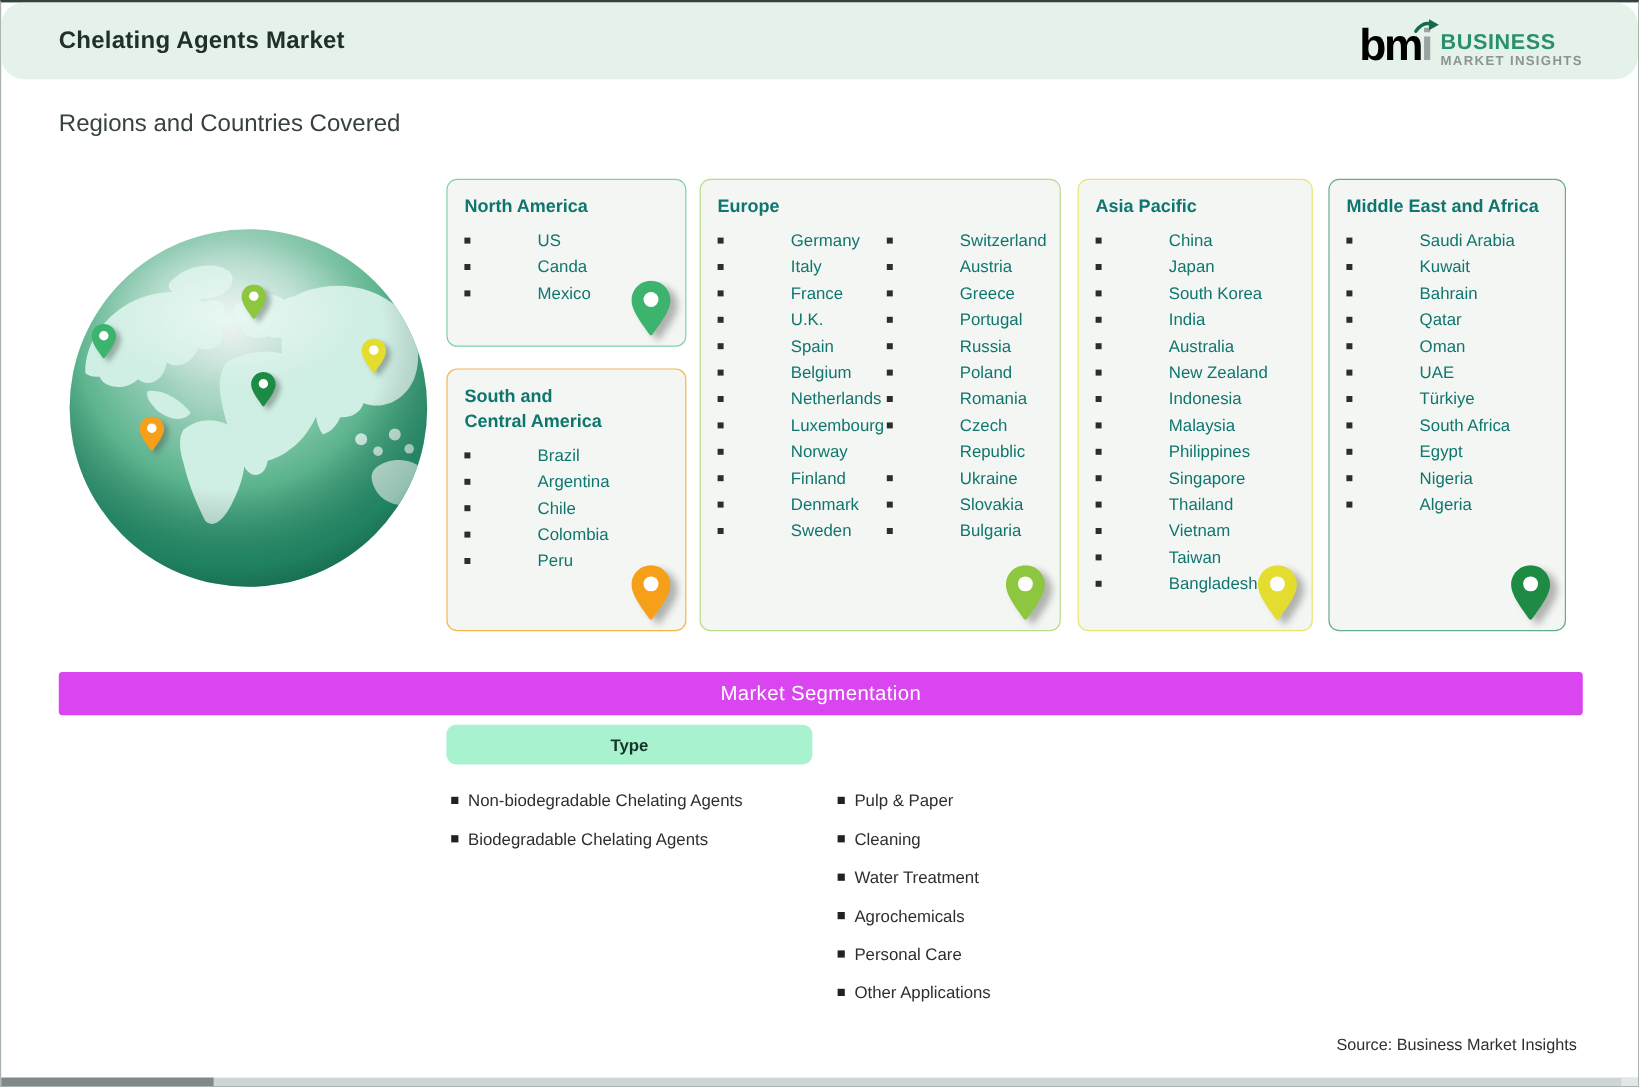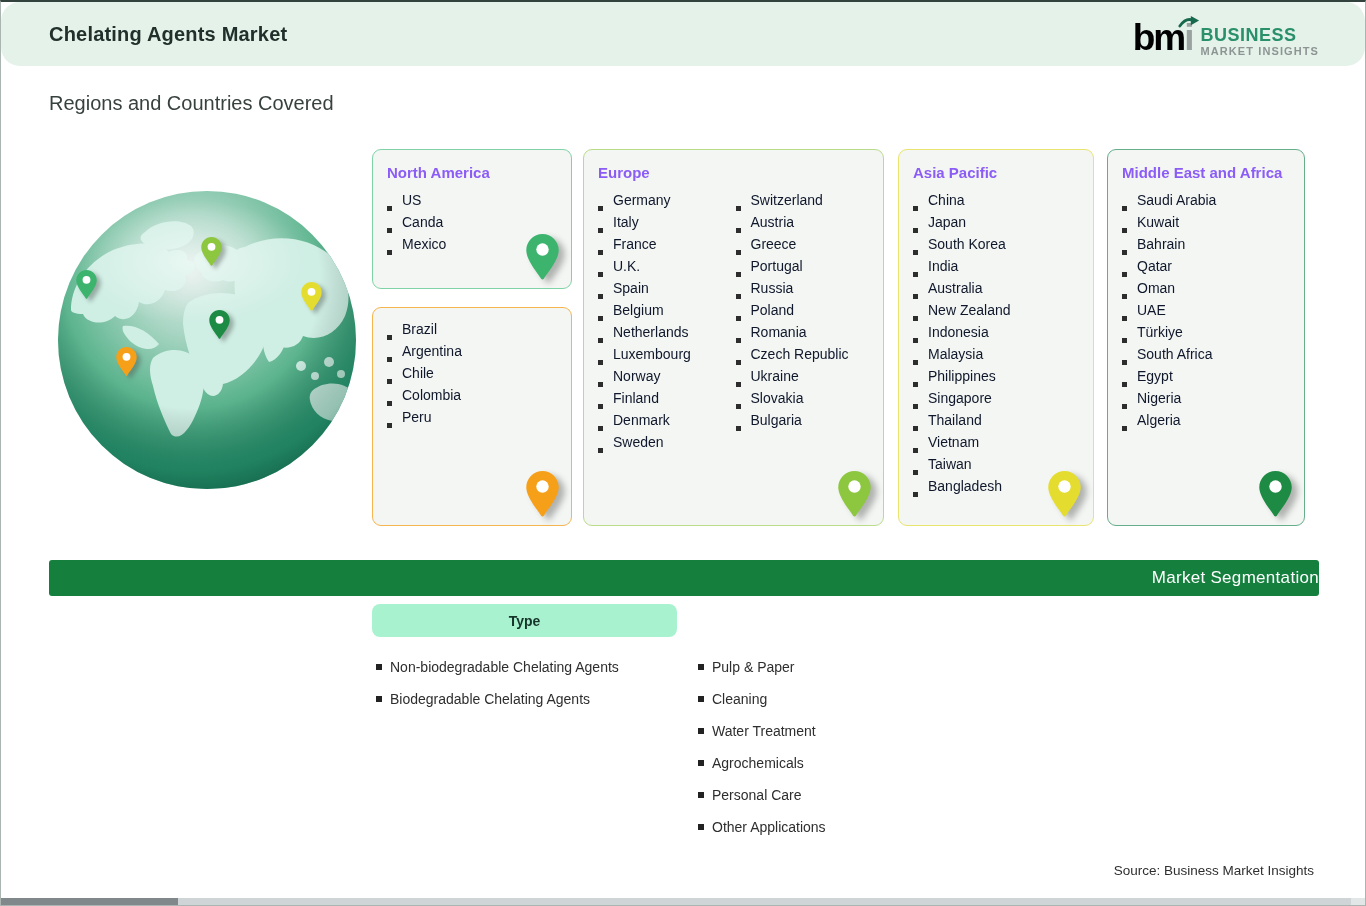--- a/index.html
+++ b/index.html
@@ -31,24 +31,24 @@
   .gp-mea{left:152px;top:120px;}
   .gp-sca{left:59px;top:157px;}
   
   .card{position:absolute;box-sizing:border-box;background:#f4f6f4;border:1.5px solid #cccccc;
     border-radius:9px;padding:10px 12px;}
   .card-na {left:371px;top:147px;width:200px;height:140px;}
   .card-sca{left:371px;top:305px;width:200px;height:219px;}
   .card-eu {left:582px;top:147px;width:301px;height:377px;}
   .card-ap {left:897px;top:147px;width:196px;height:377px;}
   .card-mea{left:1106px;top:147px;width:198px;height:377px;}
-  .card-title{margin:2px 0 6px 2px;font-size:15px;font-weight:bold;color:#8b5cf6;
+  .card-title{margin:2px 0 6px 2px;font-size:15px;font-weight:bold;color:#0f766e;
     line-height:21px;white-space:pre-line;}
   .clist{list-style:none;margin:0;padding:0;}
-  .clist li{display:flex;align-items:flex-end;line-height:22px;font-size:14px;color:#0f172a;}
+  .clist li{display:flex;align-items:flex-start;line-height:22px;font-size:14px;color:#0f766e;gap:46px;}
   .sq{width:5px;height:5px;background:#2d2d2d;margin:9px 10px 0 2px;flex:none;}
   .cols{display:flex;}
   .cols .clist{flex:1;}
   .pin{position:absolute;right:12px;bottom:8px;width:33px;height:46px;
     filter:drop-shadow(6px 4px 3px rgba(90,95,92,.45));}
   
   .seg-bar{position:absolute;left:48px;top:558px;width:1270px;height:36px;box-sizing:border-box;
     background:#1e8765;border-radius:3px;display:flex;align-items:center;justify-content:center;
     color:#ffffff;font-size:17px;font-weight:500;letter-spacing:.3px;}
   .pill{position:absolute;top:602px;height:33px;box-sizing:border-box;background:#a9f2cf;
@@ -171,20 +171,22 @@
           <span>Mexico</span>
         </li>
       </ul>
     <svg class="pin" viewBox="0 0 24 34">
       <path d="M12 0C5.4 0 0 5.4 0 12c0 7.2 8.4 16.8 11 21 .5.8 1.5.8 2 0 2.6-4.2 11-13.8 11-21C24 5.4 18.6 0 12 0z" style="fill: rgb(60, 180, 110);"></path>
       <circle cx="12" cy="11.5" r="4.6" fill="#ffffff"></circle>
     </svg>
   </section>
 
   <section class="card card-sca" style="border-color: rgb(245, 181, 79);">
+    <h3 class="card-title">South and
+Central America</h3>
     <ul class="clist">
         <li>
           <span class="sq"></span>
           <span>Brazil</span>
         </li>
         <li>
           <span class="sq"></span>
           <span>Argentina</span>
         </li>
         <li>
@@ -425,21 +427,21 @@
           <span class="sq"></span>
           <span>Algeria</span>
         </li>
       </ul>
     <svg class="pin" viewBox="0 0 24 34">
       <path d="M12 0C5.4 0 0 5.4 0 12c0 7.2 8.4 16.8 11 21 .5.8 1.5.8 2 0 2.6-4.2 11-13.8 11-21C24 5.4 18.6 0 12 0z" style="fill: rgb(30, 139, 69);"></path>
       <circle cx="12" cy="11.5" r="4.6" fill="#ffffff"></circle>
     </svg>
   </section>
 
-  <div class="seg-bar" style="background-color: #15803d; justify-content: flex-end;">
+  <div class="seg-bar" style="background-color: #d946ef;">
     <span>Market Segmentation</span>
   </div>
   <div class="pill pill-type" style="background-color: rgb(169, 242, 207);">
     <span>Type</span>
   </div>
   <ul class="seg-list seg-list-type">
       <li>
         <span class="sq"></span>
         <span>Non-biodegradable Chelating Agents</span>
       </li>

